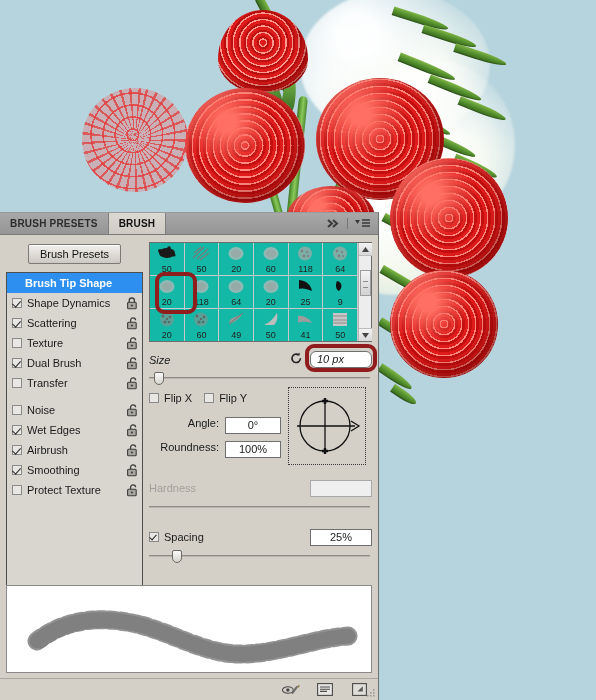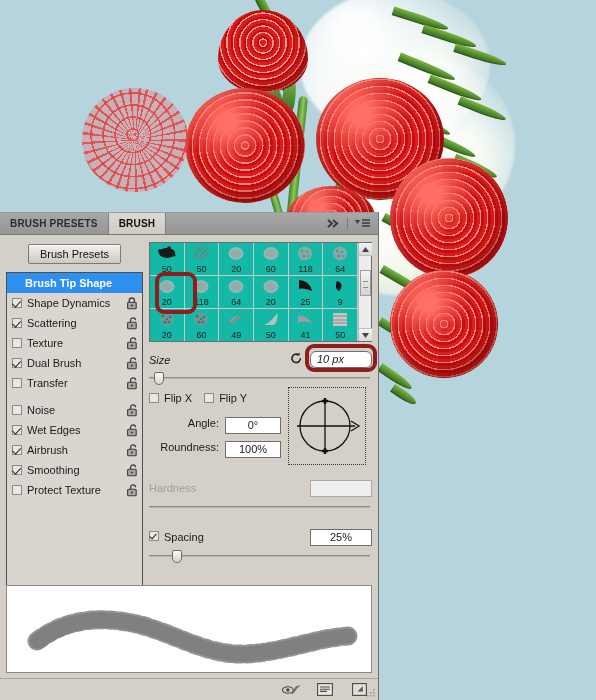--- a/index.html
+++ b/index.html
@@ -162,21 +162,21 @@
 
   .midsec { position:relative; }
   .ar-rows { width:158px; }
   .ar-row { display:flex; align-items:flex-start; height:24px; }
   .ar-label { font-size:11px; text-align:right; width:76px; padding-right:6px; }
 
   .hard-row { display:flex; align-items:center; height:22px; margin-top:4px; }
   .hard-label { font-size:11px; color:#a3a09b; }
 
   .spacing-row { display:flex; align-items:center; height:22px; margin-top:4px; }
-  .spacing-lbl { display:flex; gap:5px; font-size:11px; }
+  .spacing-lbl { display:flex; align-items:center; gap:5px; font-size:11px; }
 
   
   .preview-wrap { position:absolute; left:6px; right:6px; top:372px; height:88px;
                   background:#fff; border:1px solid #8a8a8a; overflow:hidden; }
   .stroke-svg { display:block; width:100%; height:100%; }
 
   
   .statusbar { position:absolute; left:0; right:0; bottom:0; height:22px;
                background:#d4d0c8; border-top:1px solid #a9a5a0;
                display:flex; align-items:center; justify-content:flex-end; gap:16px;

